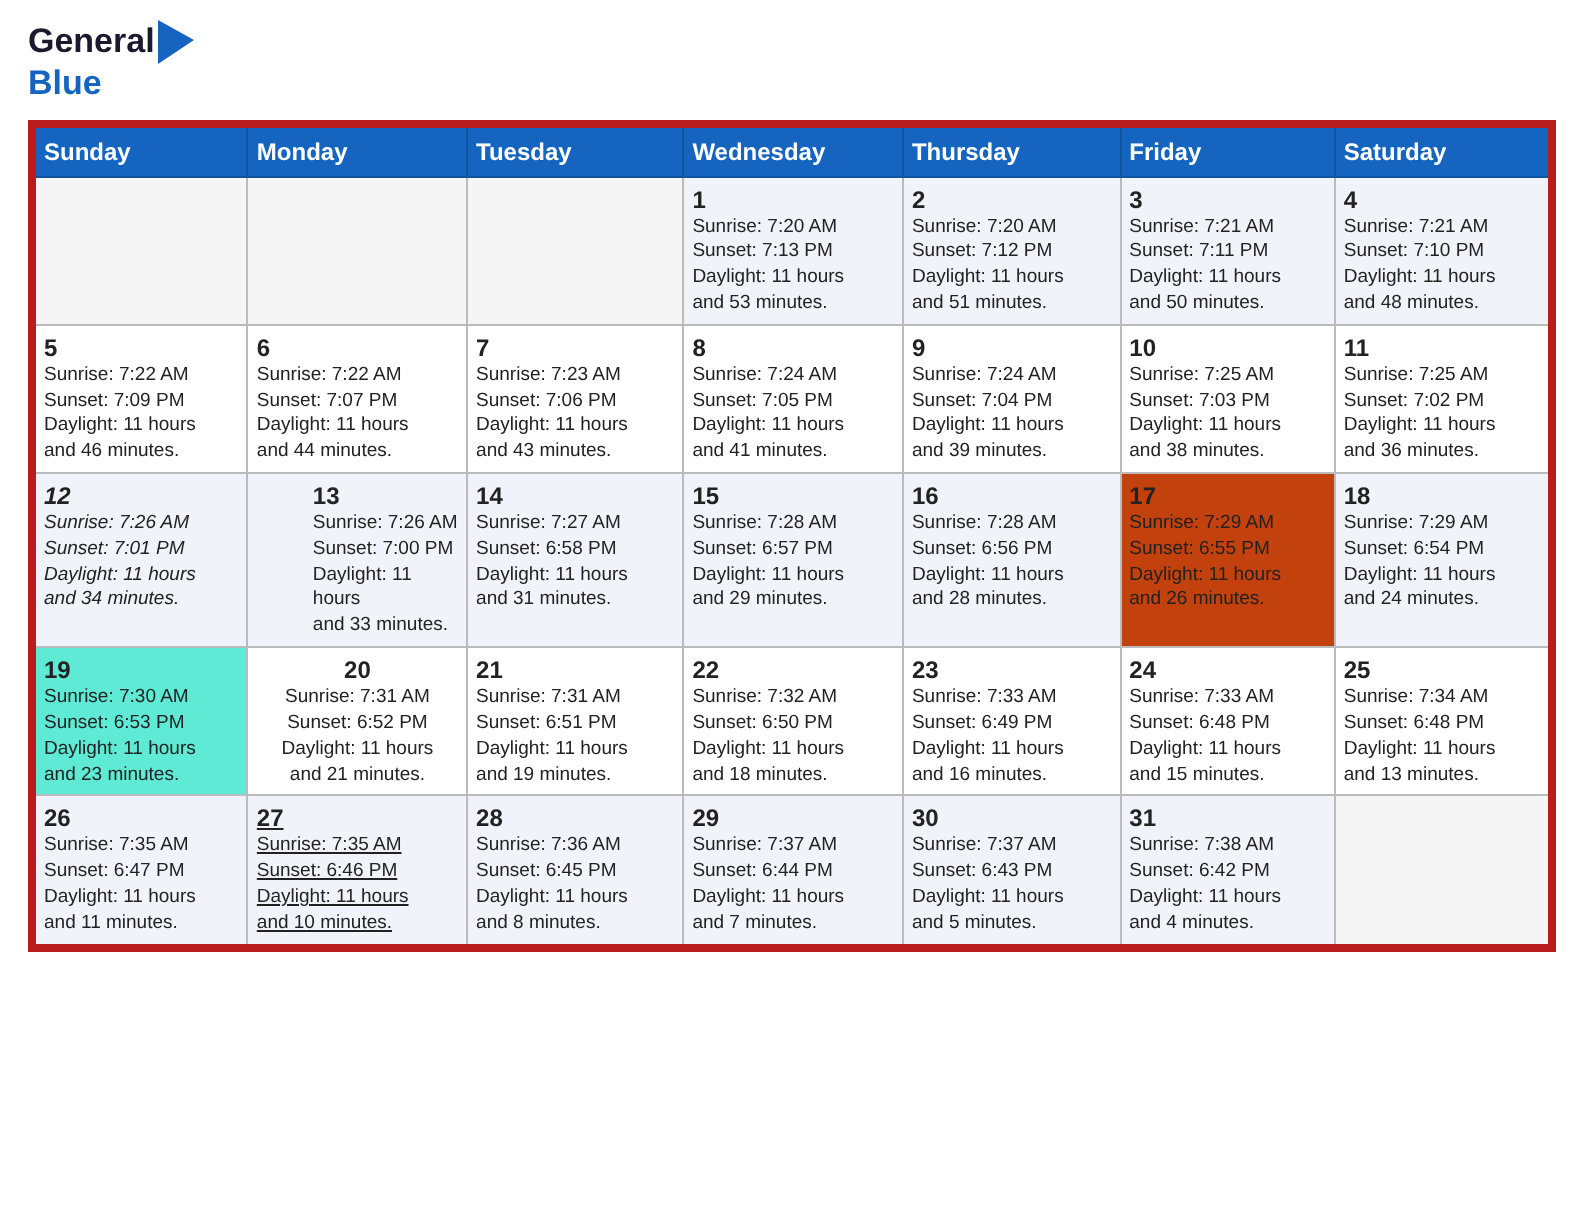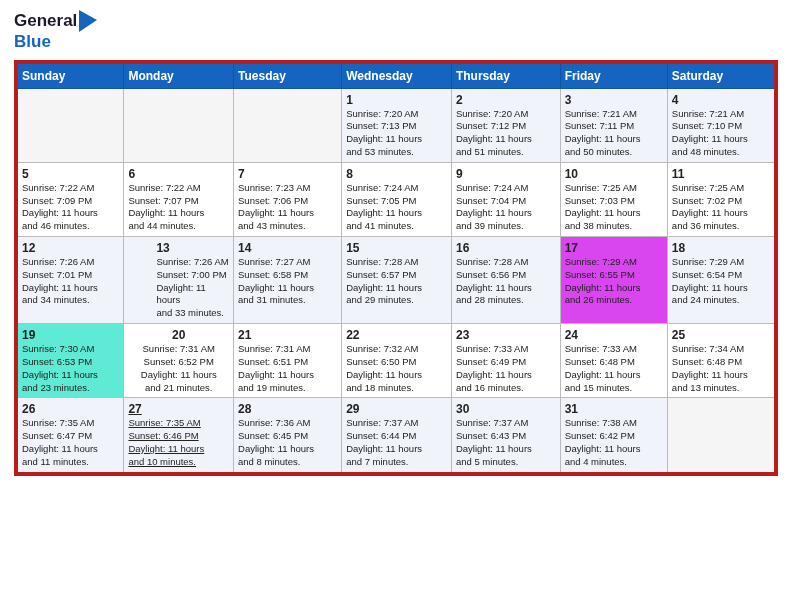--- a/index.html
+++ b/index.html
@@ -172,41 +172,41 @@
           <td style="background: rgb(255, 255, 255);">
             <span class="day-num">10</span>
             <div class="day-info">Sunrise: 7:25 AM<br>Sunset: 7:03 PM<br>Daylight: 11 hours<br>and 38 minutes.</div>
           </td>
           <td style="background: rgb(255, 255, 255);">
             <span class="day-num">11</span>
             <div class="day-info">Sunrise: 7:25 AM<br>Sunset: 7:02 PM<br>Daylight: 11 hours<br>and 36 minutes.</div>
           </td>
         </tr>
         <tr>
-          <td style="background: rgb(240, 244, 250);">
+          <td style="background: rgb(240, 244, 250); font-style: italic;">
             <span class="day-num">12</span>
             <div class="day-info">Sunrise: 7:26 AM<br>Sunset: 7:01 PM<br>Daylight: 11 hours<br>and 34 minutes.</div>
           </td>
           <td style="background: rgb(240, 244, 250); padding-left: 32px;">
             <span class="day-num">13</span>
             <div class="day-info">Sunrise: 7:26 AM<br>Sunset: 7:00 PM<br>Daylight: 11 hours<br>and 33 minutes.</div>
           </td>
           <td style="background: rgb(240, 244, 250);">
             <span class="day-num">14</span>
             <div class="day-info">Sunrise: 7:27 AM<br>Sunset: 6:58 PM<br>Daylight: 11 hours<br>and 31 minutes.</div>
           </td>
           <td style="background: rgb(240, 244, 250);">
             <span class="day-num">15</span>
             <div class="day-info">Sunrise: 7:28 AM<br>Sunset: 6:57 PM<br>Daylight: 11 hours<br>and 29 minutes.</div>
           </td>
           <td style="background: rgb(240, 244, 250);">
             <span class="day-num">16</span>
             <div class="day-info">Sunrise: 7:28 AM<br>Sunset: 6:56 PM<br>Daylight: 11 hours<br>and 28 minutes.</div>
           </td>
-          <td style="background: #d946ef;">
+          <td style="background: #c2410c;">
             <span class="day-num">17</span>
             <div class="day-info">Sunrise: 7:29 AM<br>Sunset: 6:55 PM<br>Daylight: 11 hours<br>and 26 minutes.</div>
           </td>
           <td style="background: rgb(240, 244, 250);">
             <span class="day-num">18</span>
             <div class="day-info">Sunrise: 7:29 AM<br>Sunset: 6:54 PM<br>Daylight: 11 hours<br>and 24 minutes.</div>
           </td>
         </tr>
         <tr>
           <td style="background: #5eead4;">

